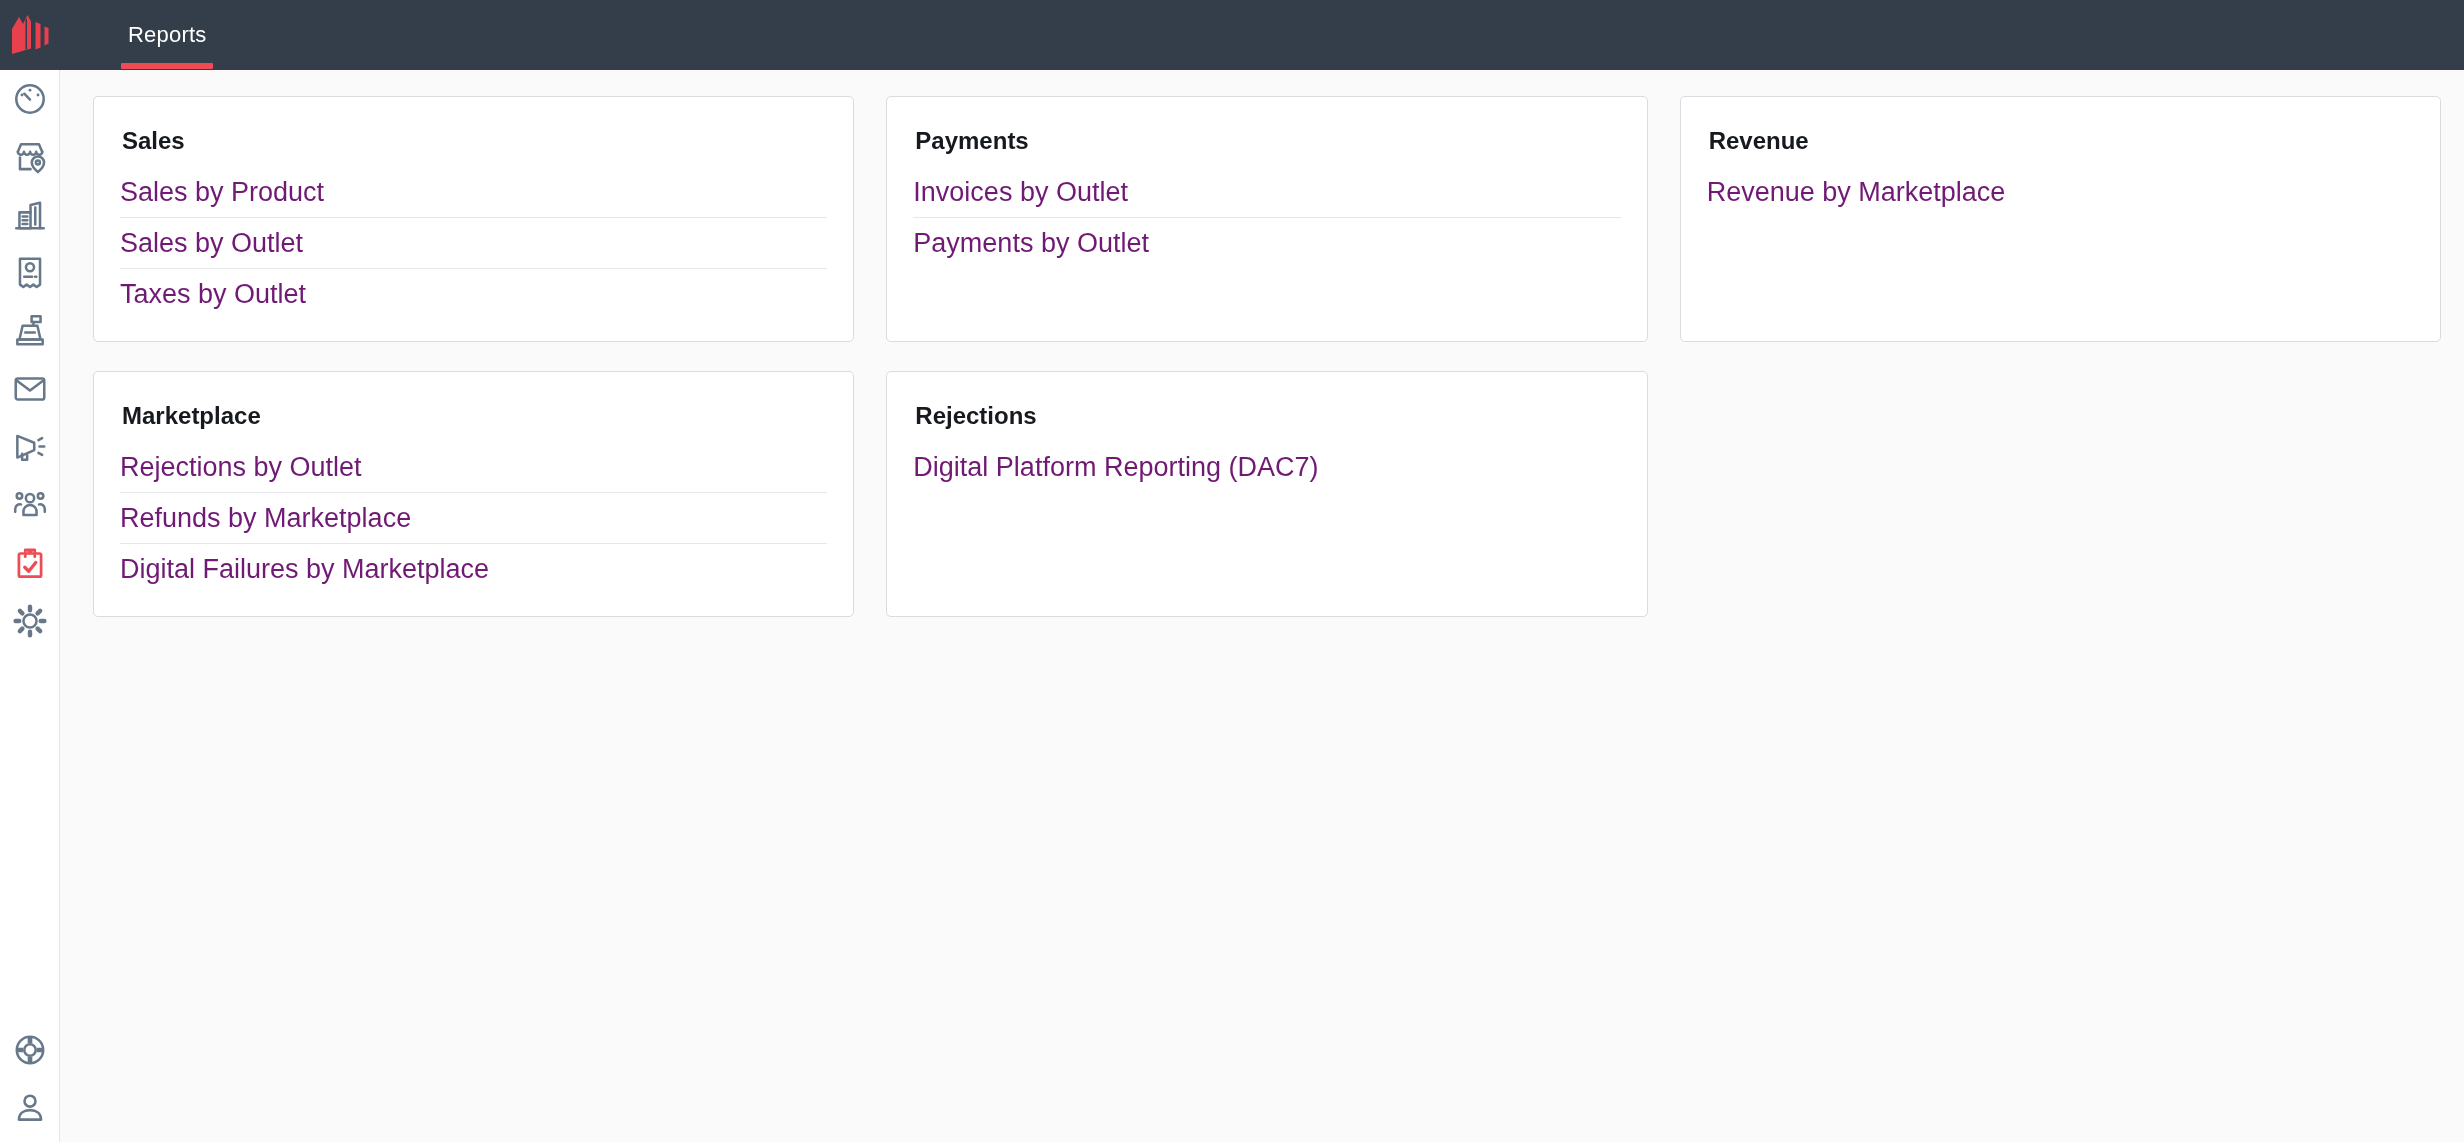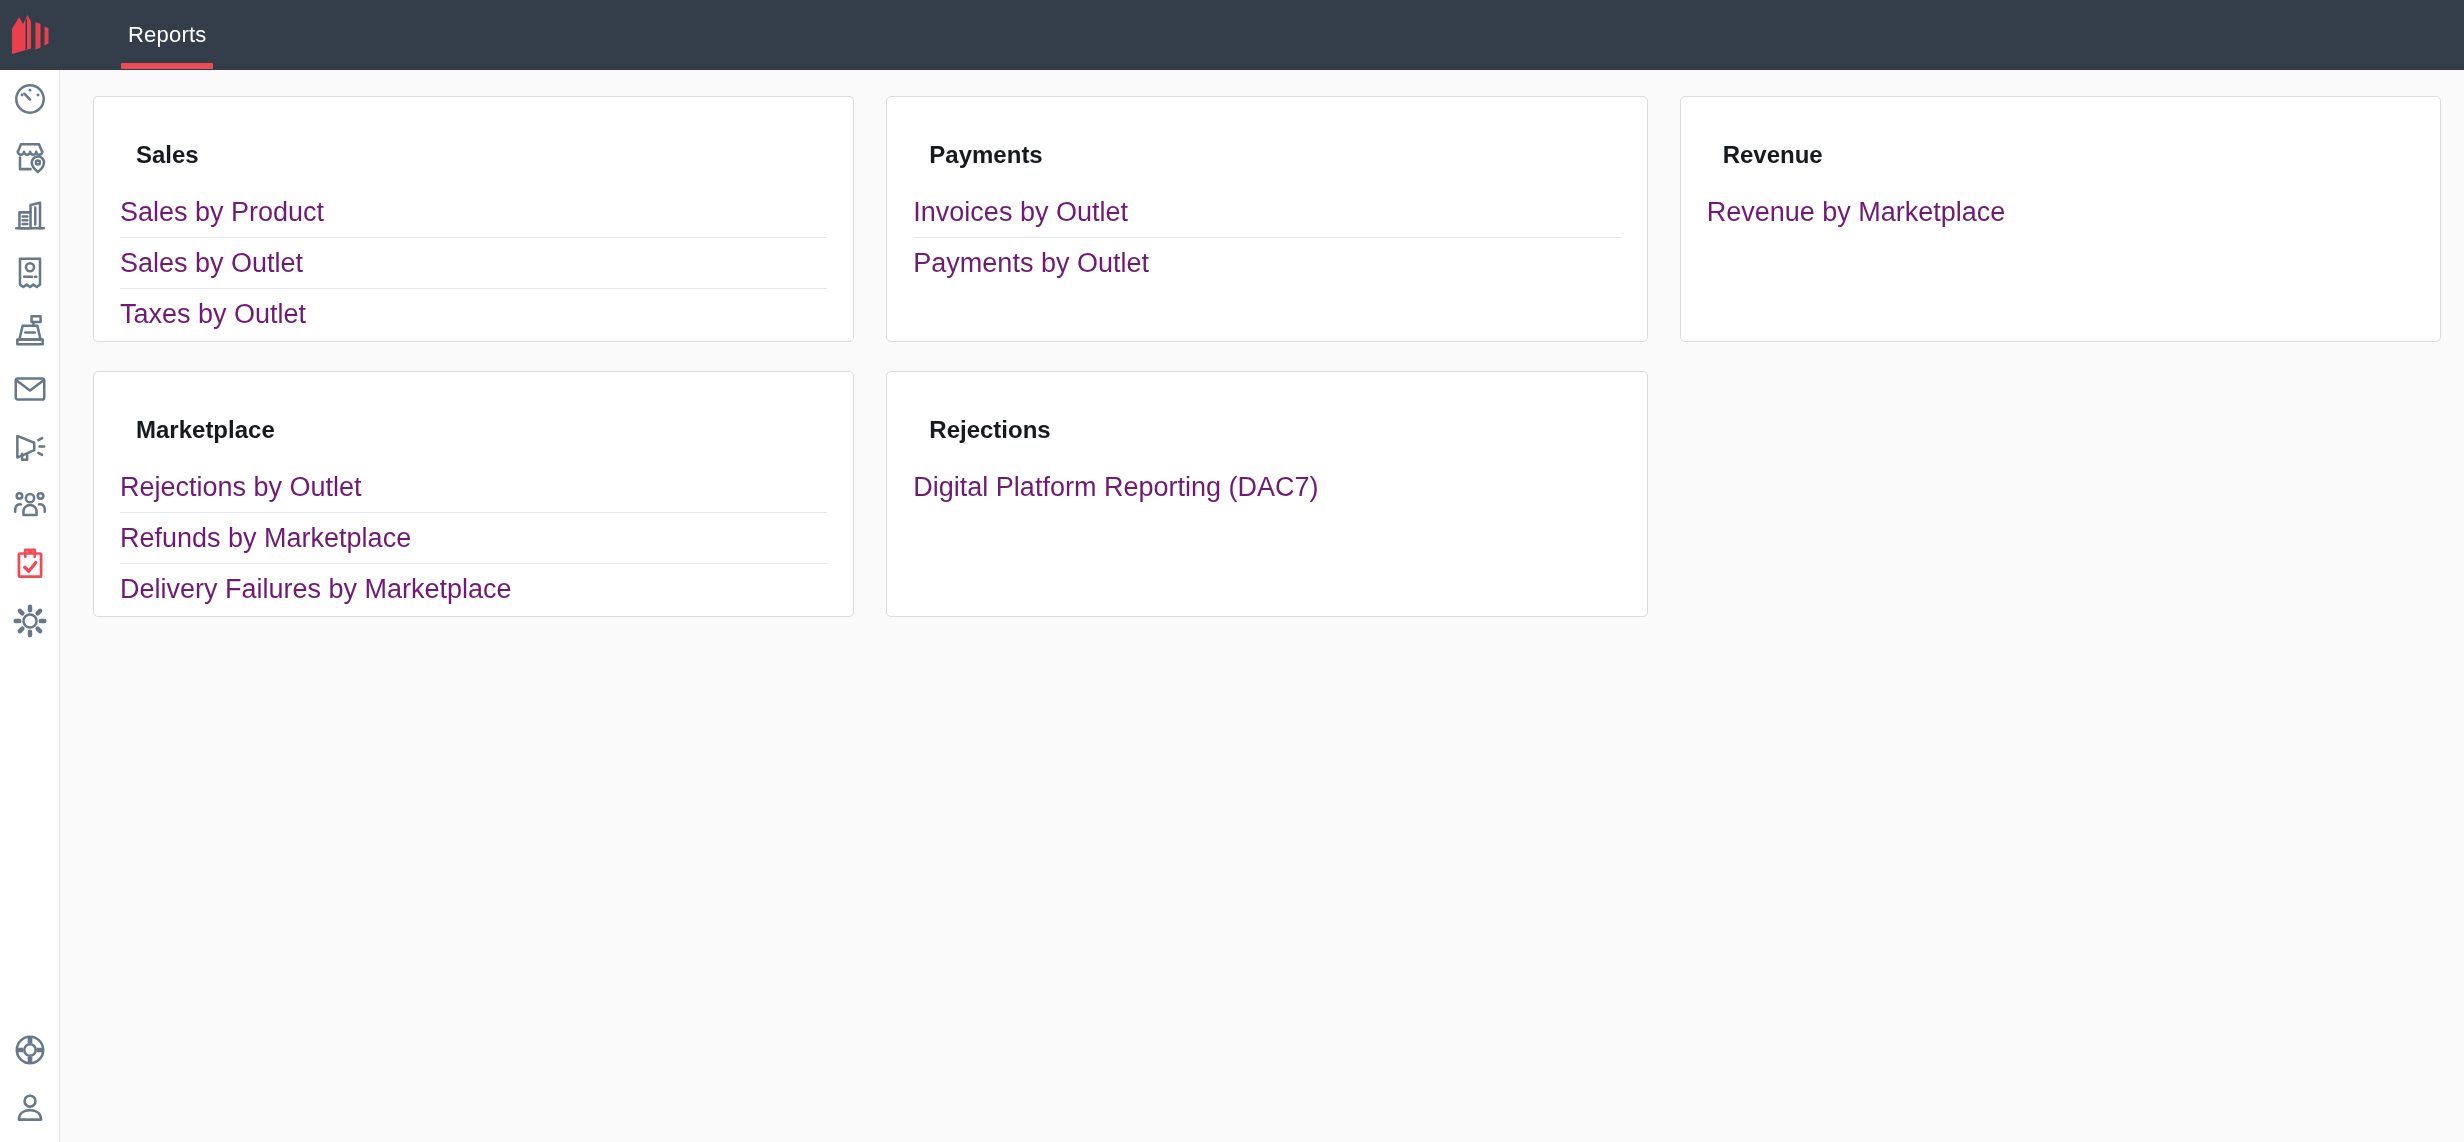--- a/index.html
+++ b/index.html
@@ -47,21 +47,21 @@
   }
   .cards-grid{
     display:grid;grid-template-columns:repeat(3,1fr);
     grid-auto-rows:246px;gap:29px 32px;
   }
   .card{
     background:#ffffff;border:1px solid #d9dbe0;border-radius:5px;
     padding:26px;box-sizing:border-box;
   }
   .card-title{
-    margin:16px;font-size:24px;line-height:32px;font-weight:600;color:#16191e;
+    margin:2px;font-size:24px;line-height:32px;font-weight:600;color:#16191e;
   }
   .card-links{list-style:none;margin:10px 0 0 0;padding:0;}
   .link-row{
     height:50px;display:flex;align-items:center;cursor:pointer;
   }
   .link-row:not(:last-child){border-bottom:1px solid #e6e7ea;}
   .report-link{
     color:#701a75;font-size:27px;text-decoration:none;line-height:1;
   }
 </style>
@@ -264,21 +264,21 @@
     <section class="card">
       <h2 class="card-title">Marketplace</h2>
       <ul class="card-links">
         <li class="link-row">
           <a href="#" class="report-link">Rejections by Outlet</a>
         </li>
         <li class="link-row">
           <a href="#" class="report-link">Refunds by Marketplace</a>
         </li>
         <li class="link-row">
-          <a href="#" class="report-link">Delivery Failures by Marketplace</a>
+          <a href="#" class="report-link">Digital Failures by Marketplace</a>
         </li>
       </ul>
     </section>
 
     <section class="card">
       <h2 class="card-title">Rejections</h2>
       <ul class="card-links">
         <li class="link-row">
           <a href="#" class="report-link">Digital Platform Reporting (DAC7)</a>
         </li>

